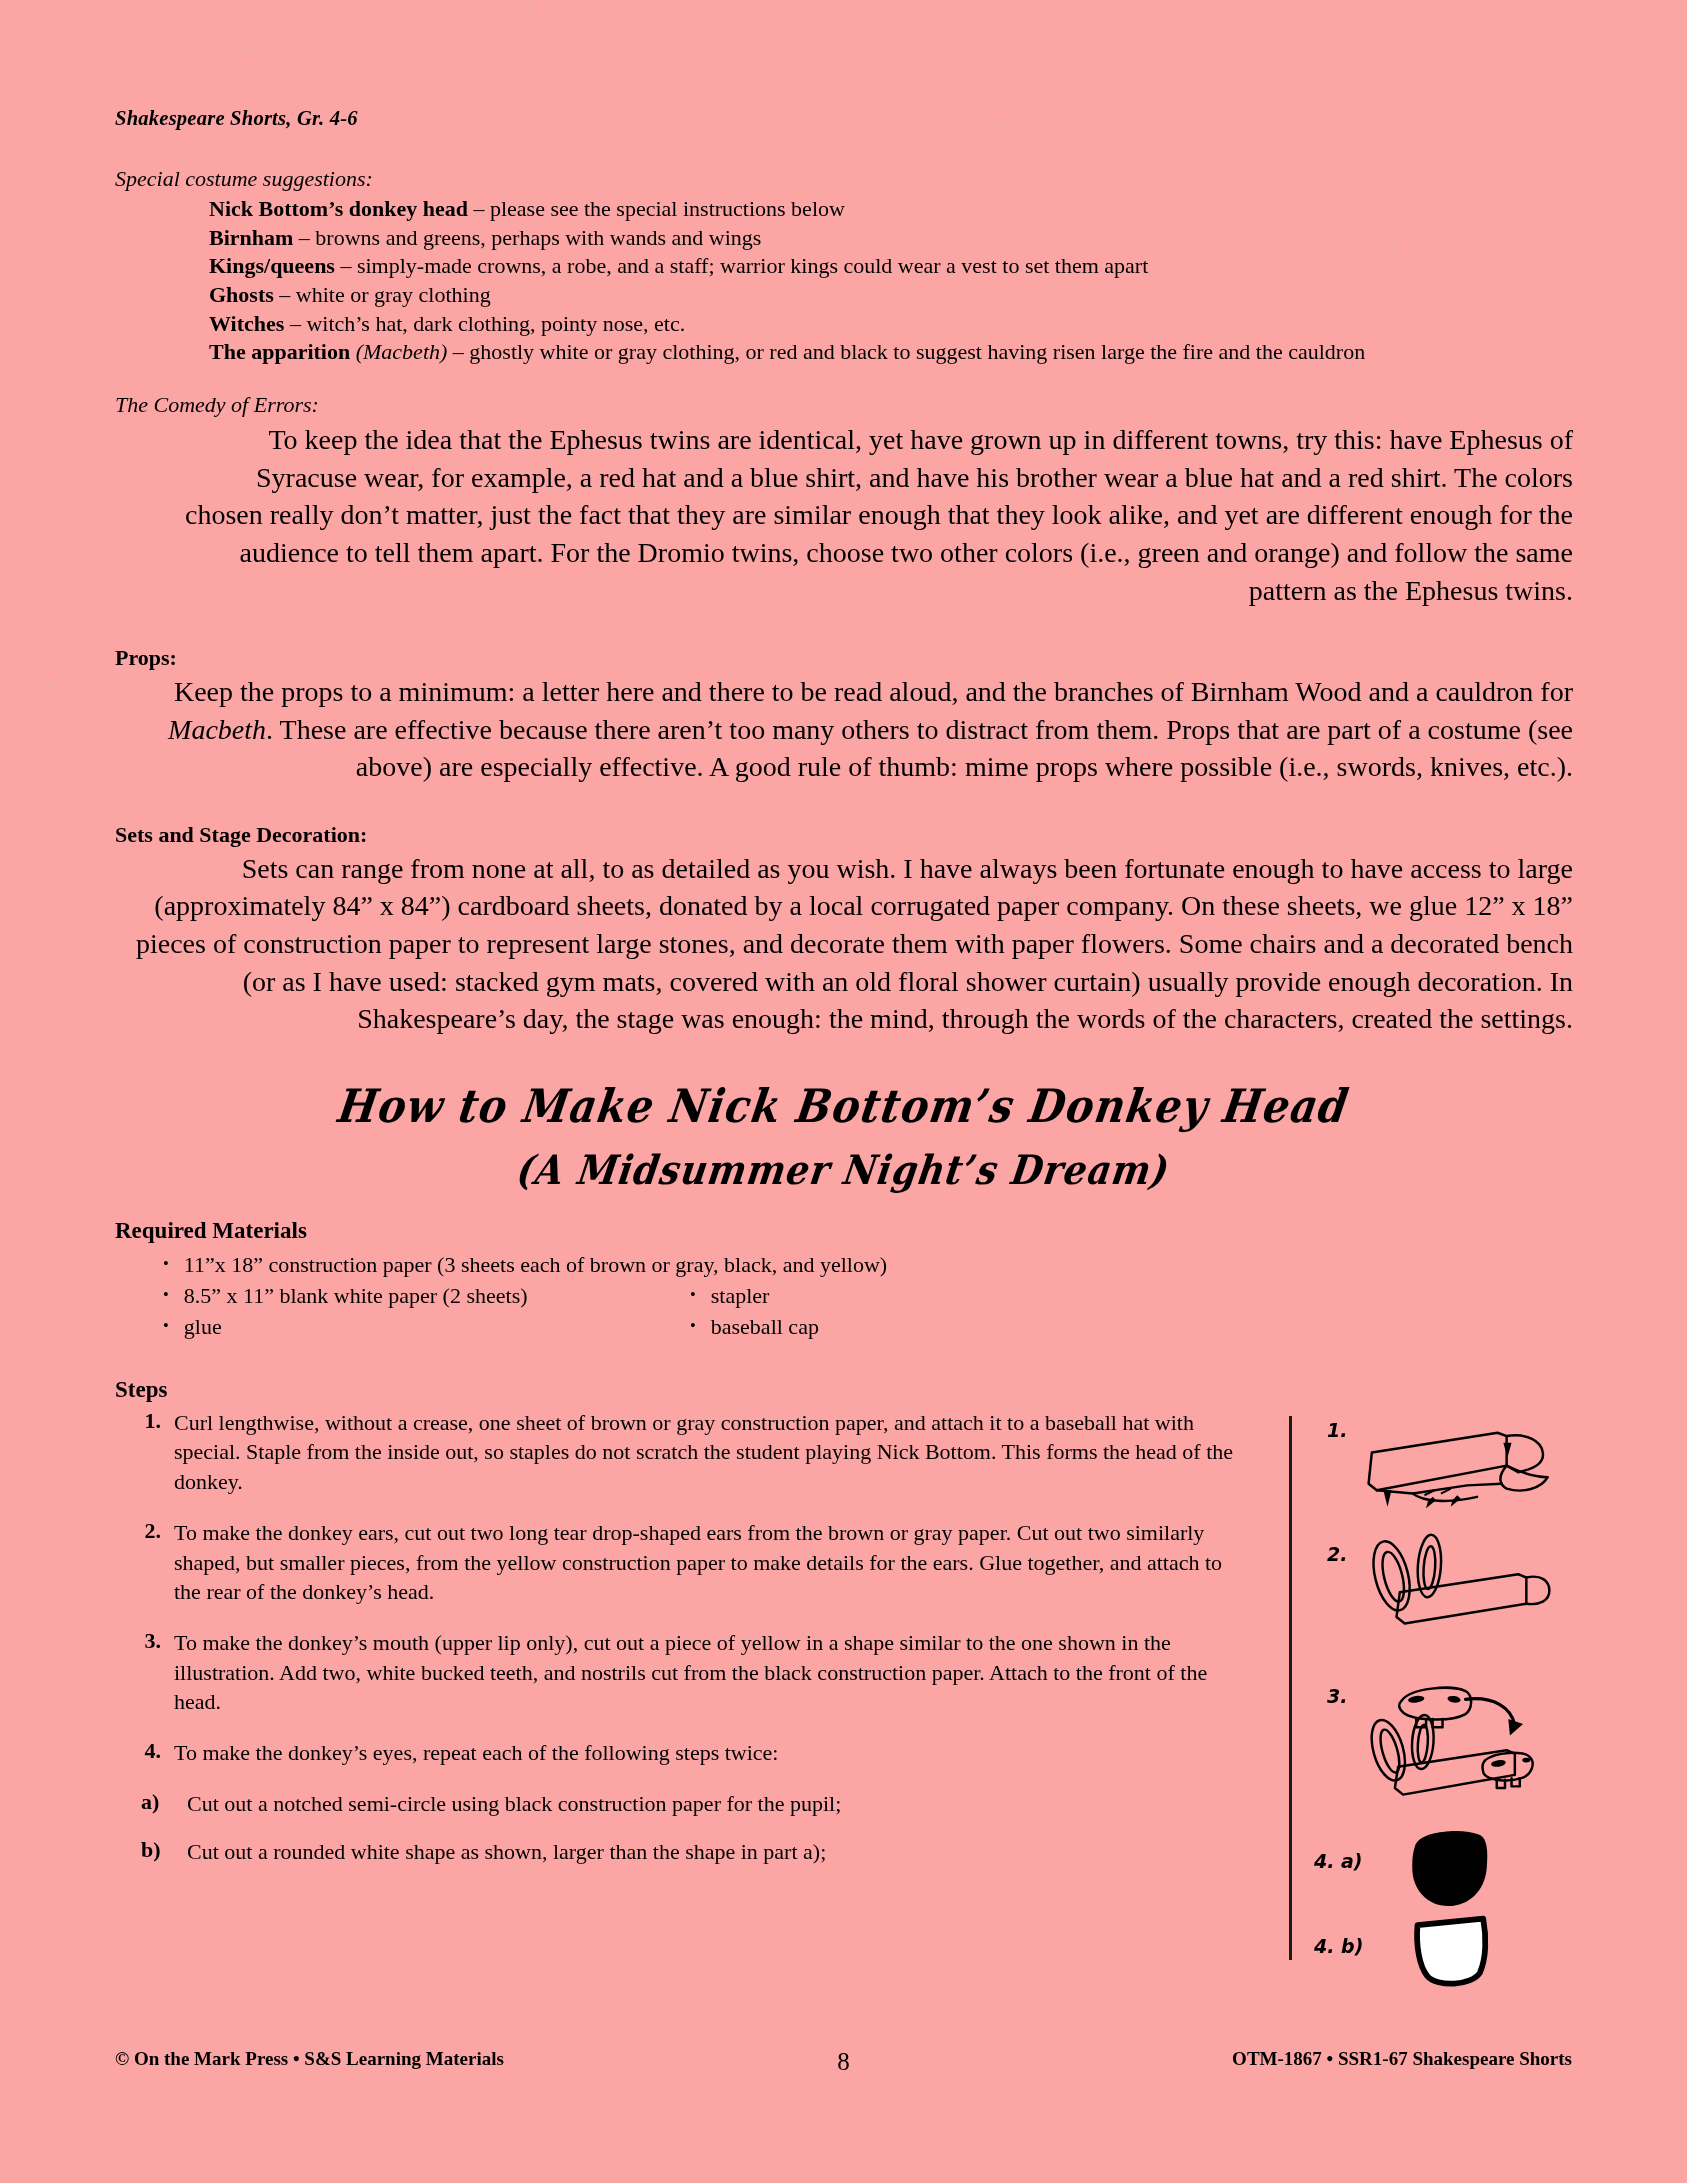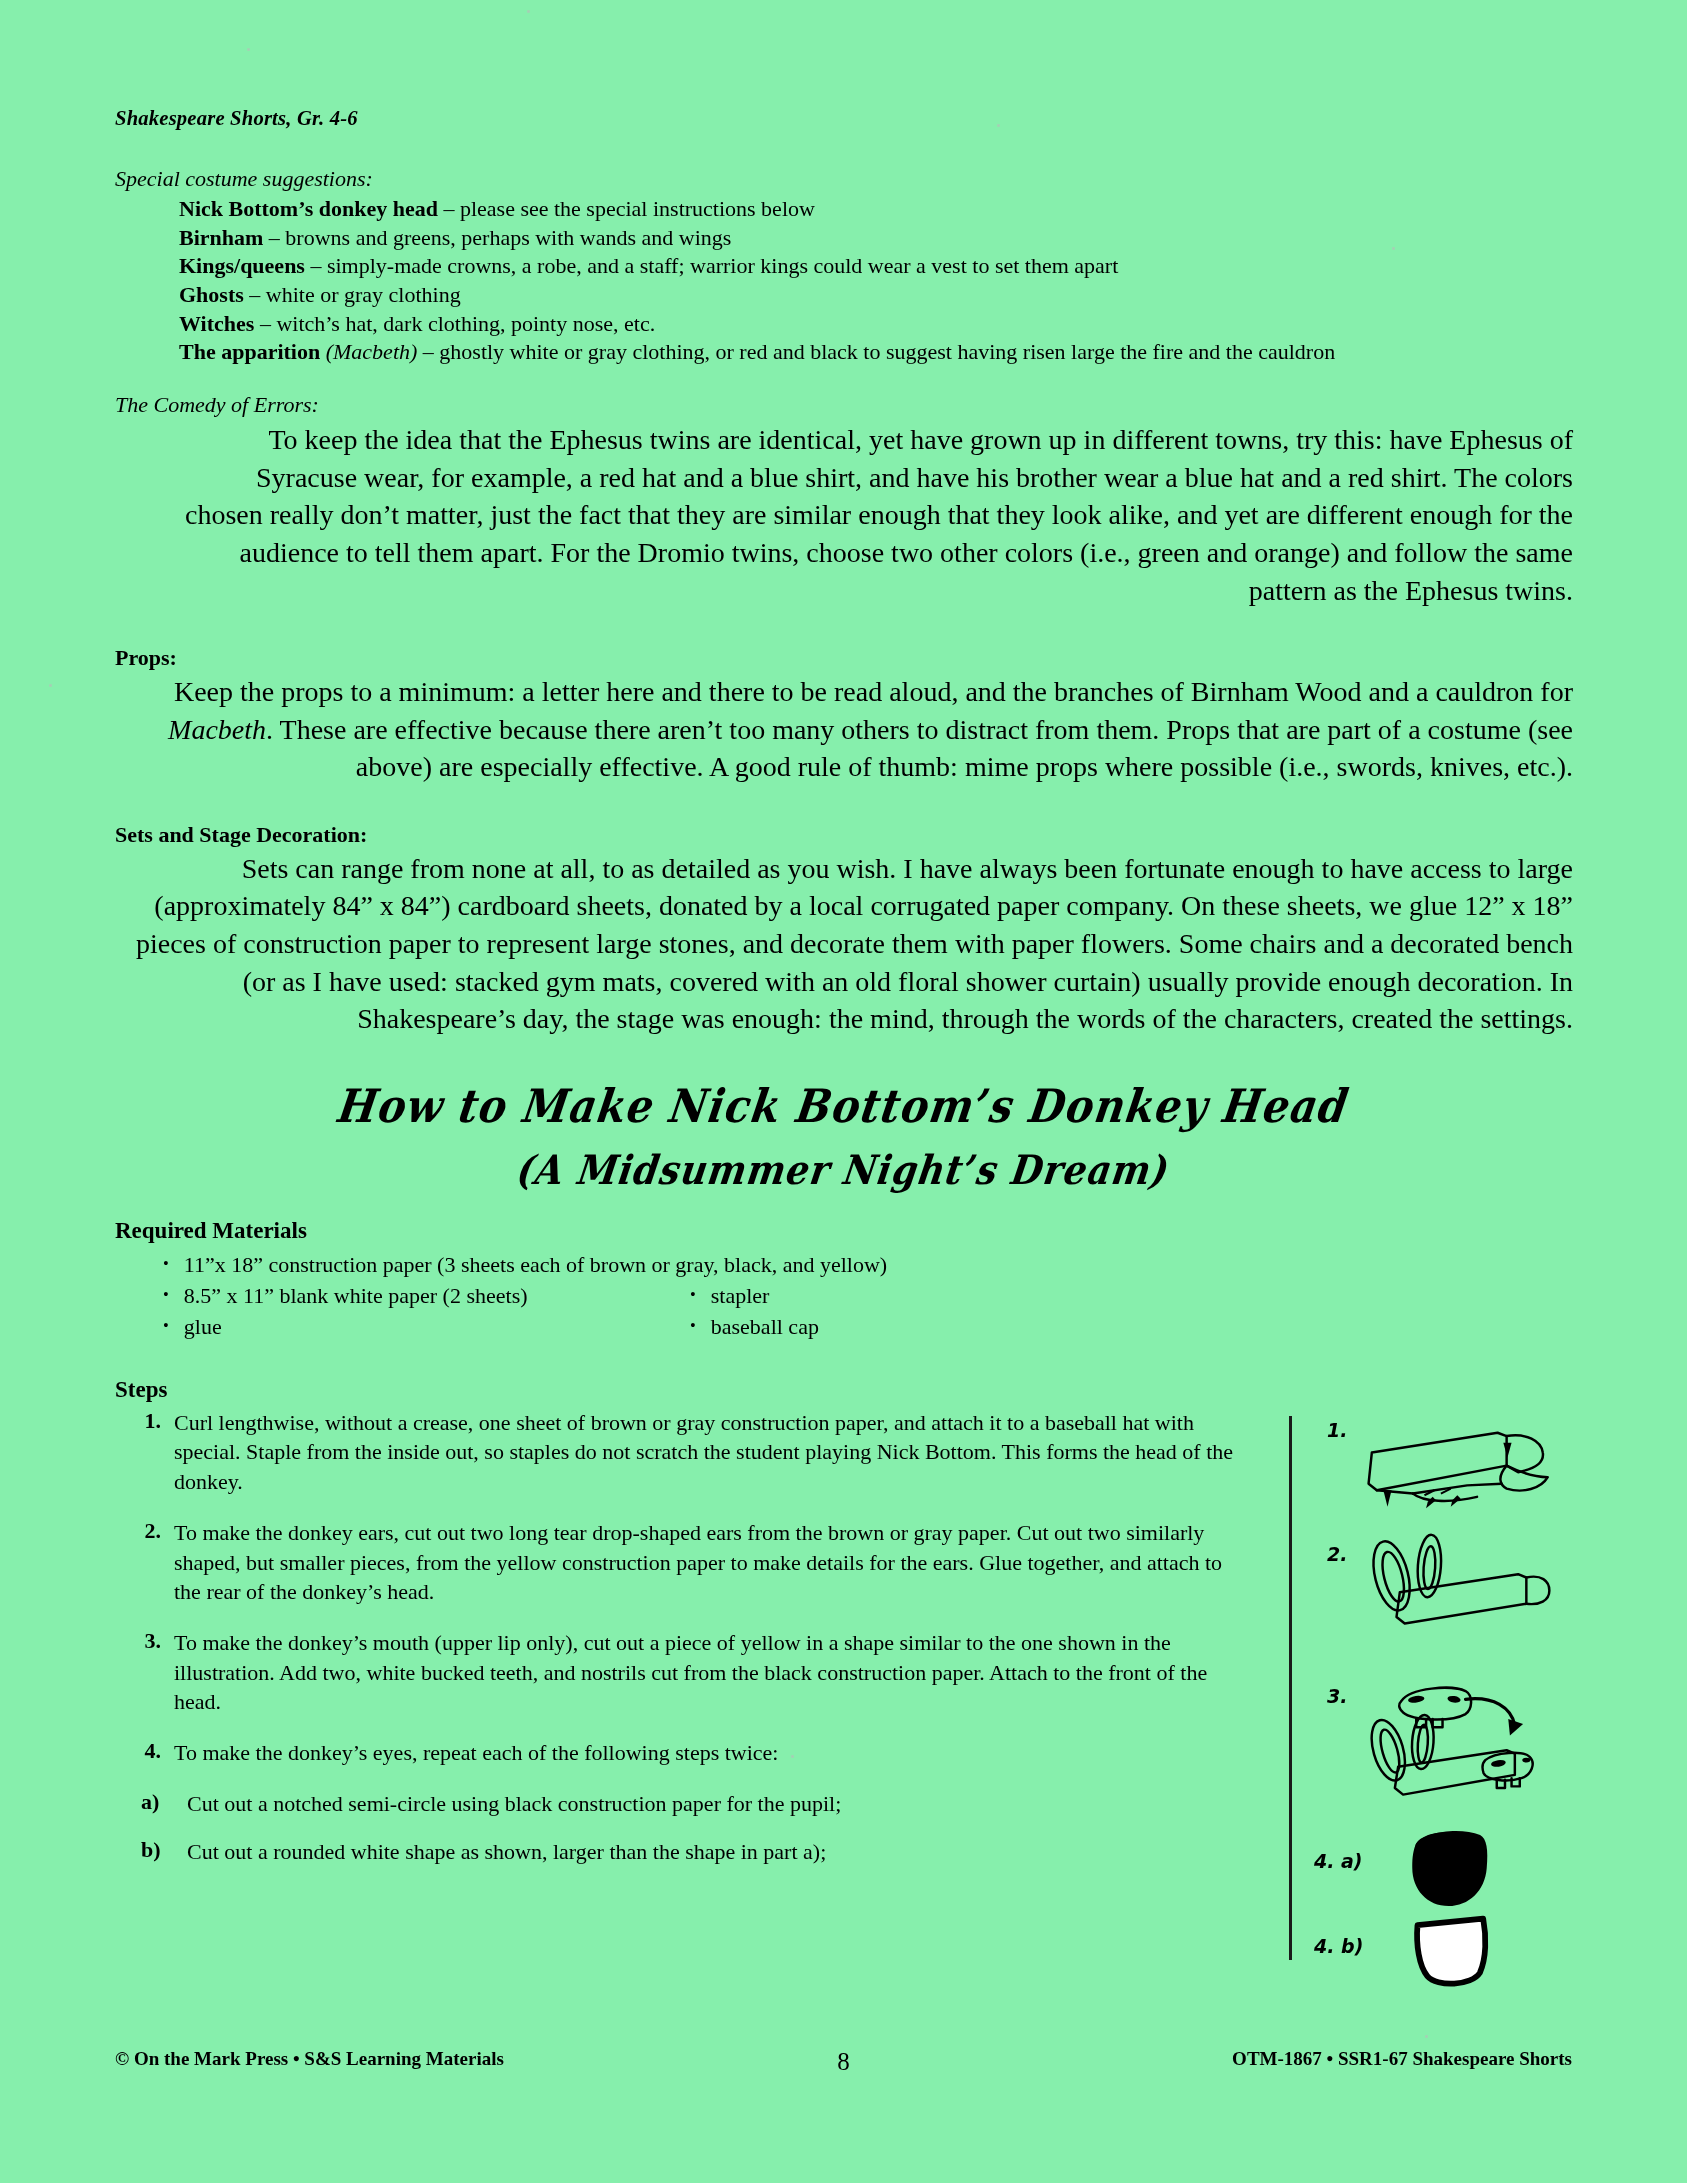--- a/index.html
+++ b/index.html
@@ -11,21 +11,21 @@
     width: 1687px;
     height: 2183px;
     position: relative;
     font-family: "Liberation Serif", "DejaVu Serif", serif;
     color: #000000;
     overflow: hidden;
   }
   .page {
     position: absolute;
     inset: 0;
-    background: #86efac;
+    background: #fca5a5;
   }
   
   .speckle {
     position: absolute;
     background: #b9b9b9;
     border-radius: 50%;
     width: 2.5px; height: 2.5px;
     opacity: .55;
   }
 
@@ -50,20 +50,21 @@
     margin: 0 0 3.3px 0;
   }
 
   .indent-block {
     margin-left: 64px;
   }
   .costume-line {
     font-size: 22px;
     line-height: 1.30;
     white-space: normal;
+    margin-left: 30px;
   }
   .costume-line b { font-weight: bold; }
   .costume-line i { font-style: italic; }
 
   .para {
     font-size: 28px;
     line-height: 1.345;
     text-align: right;
     margin: 0;
   }

